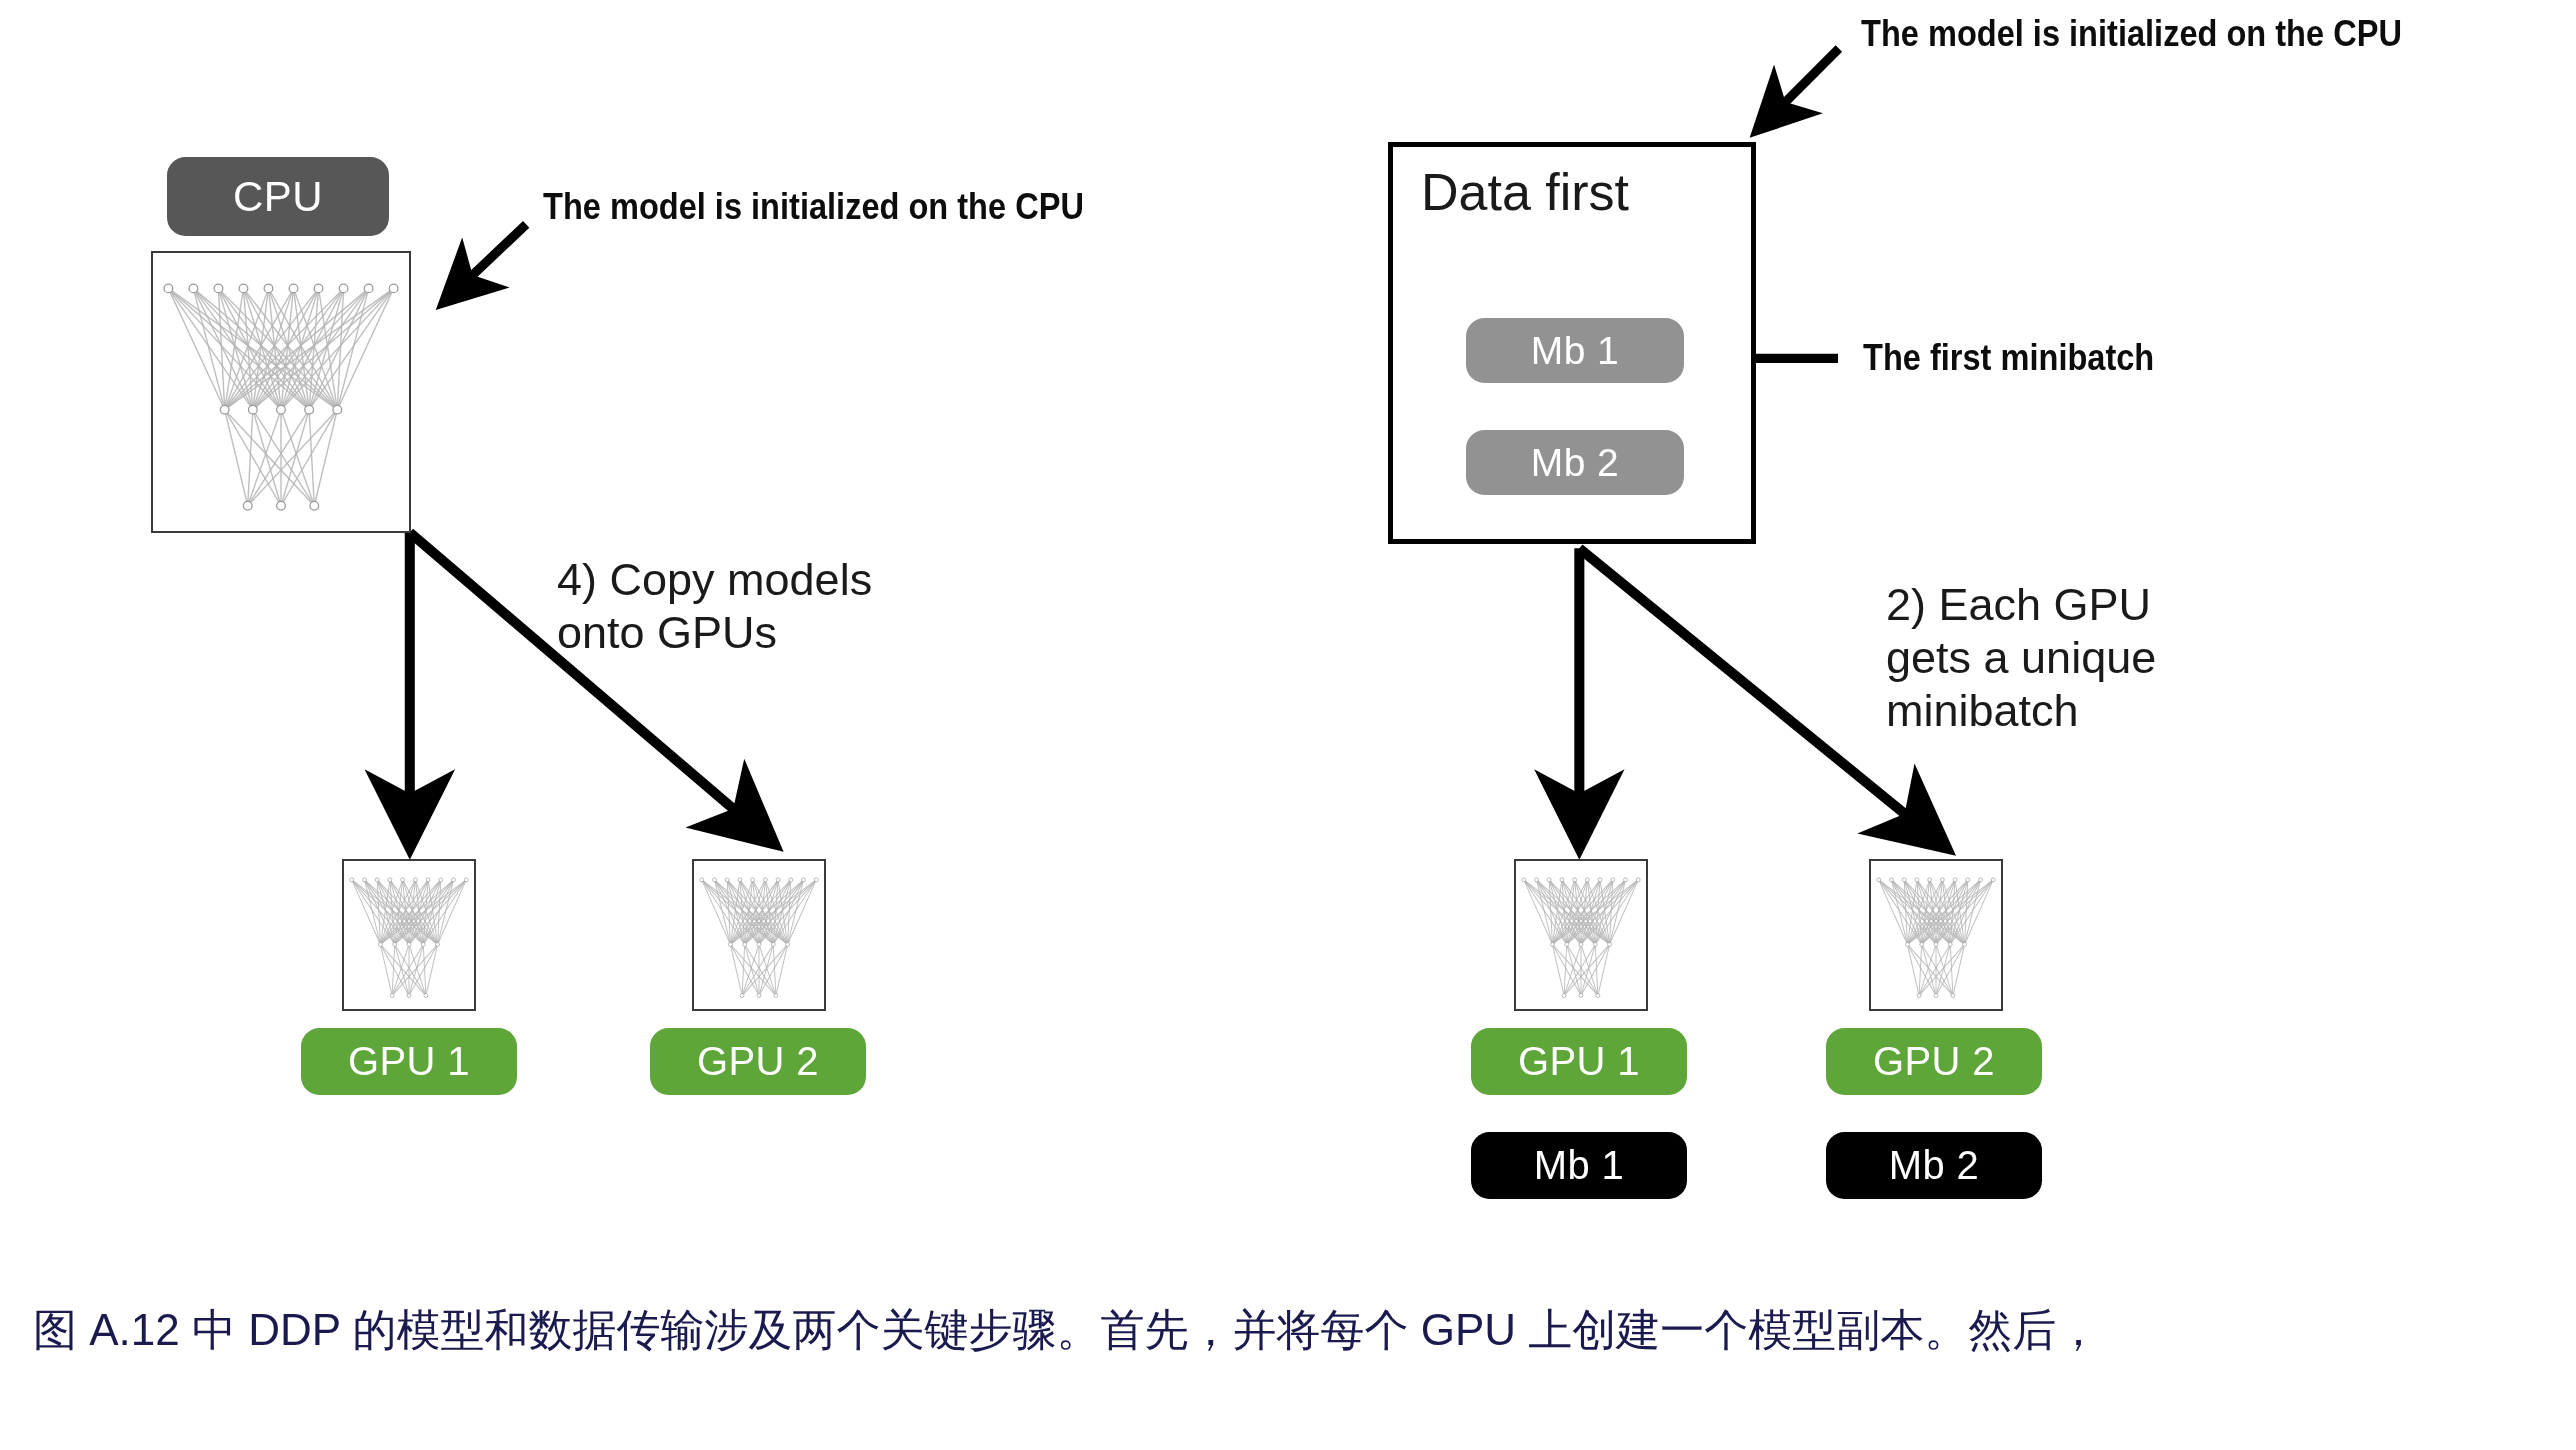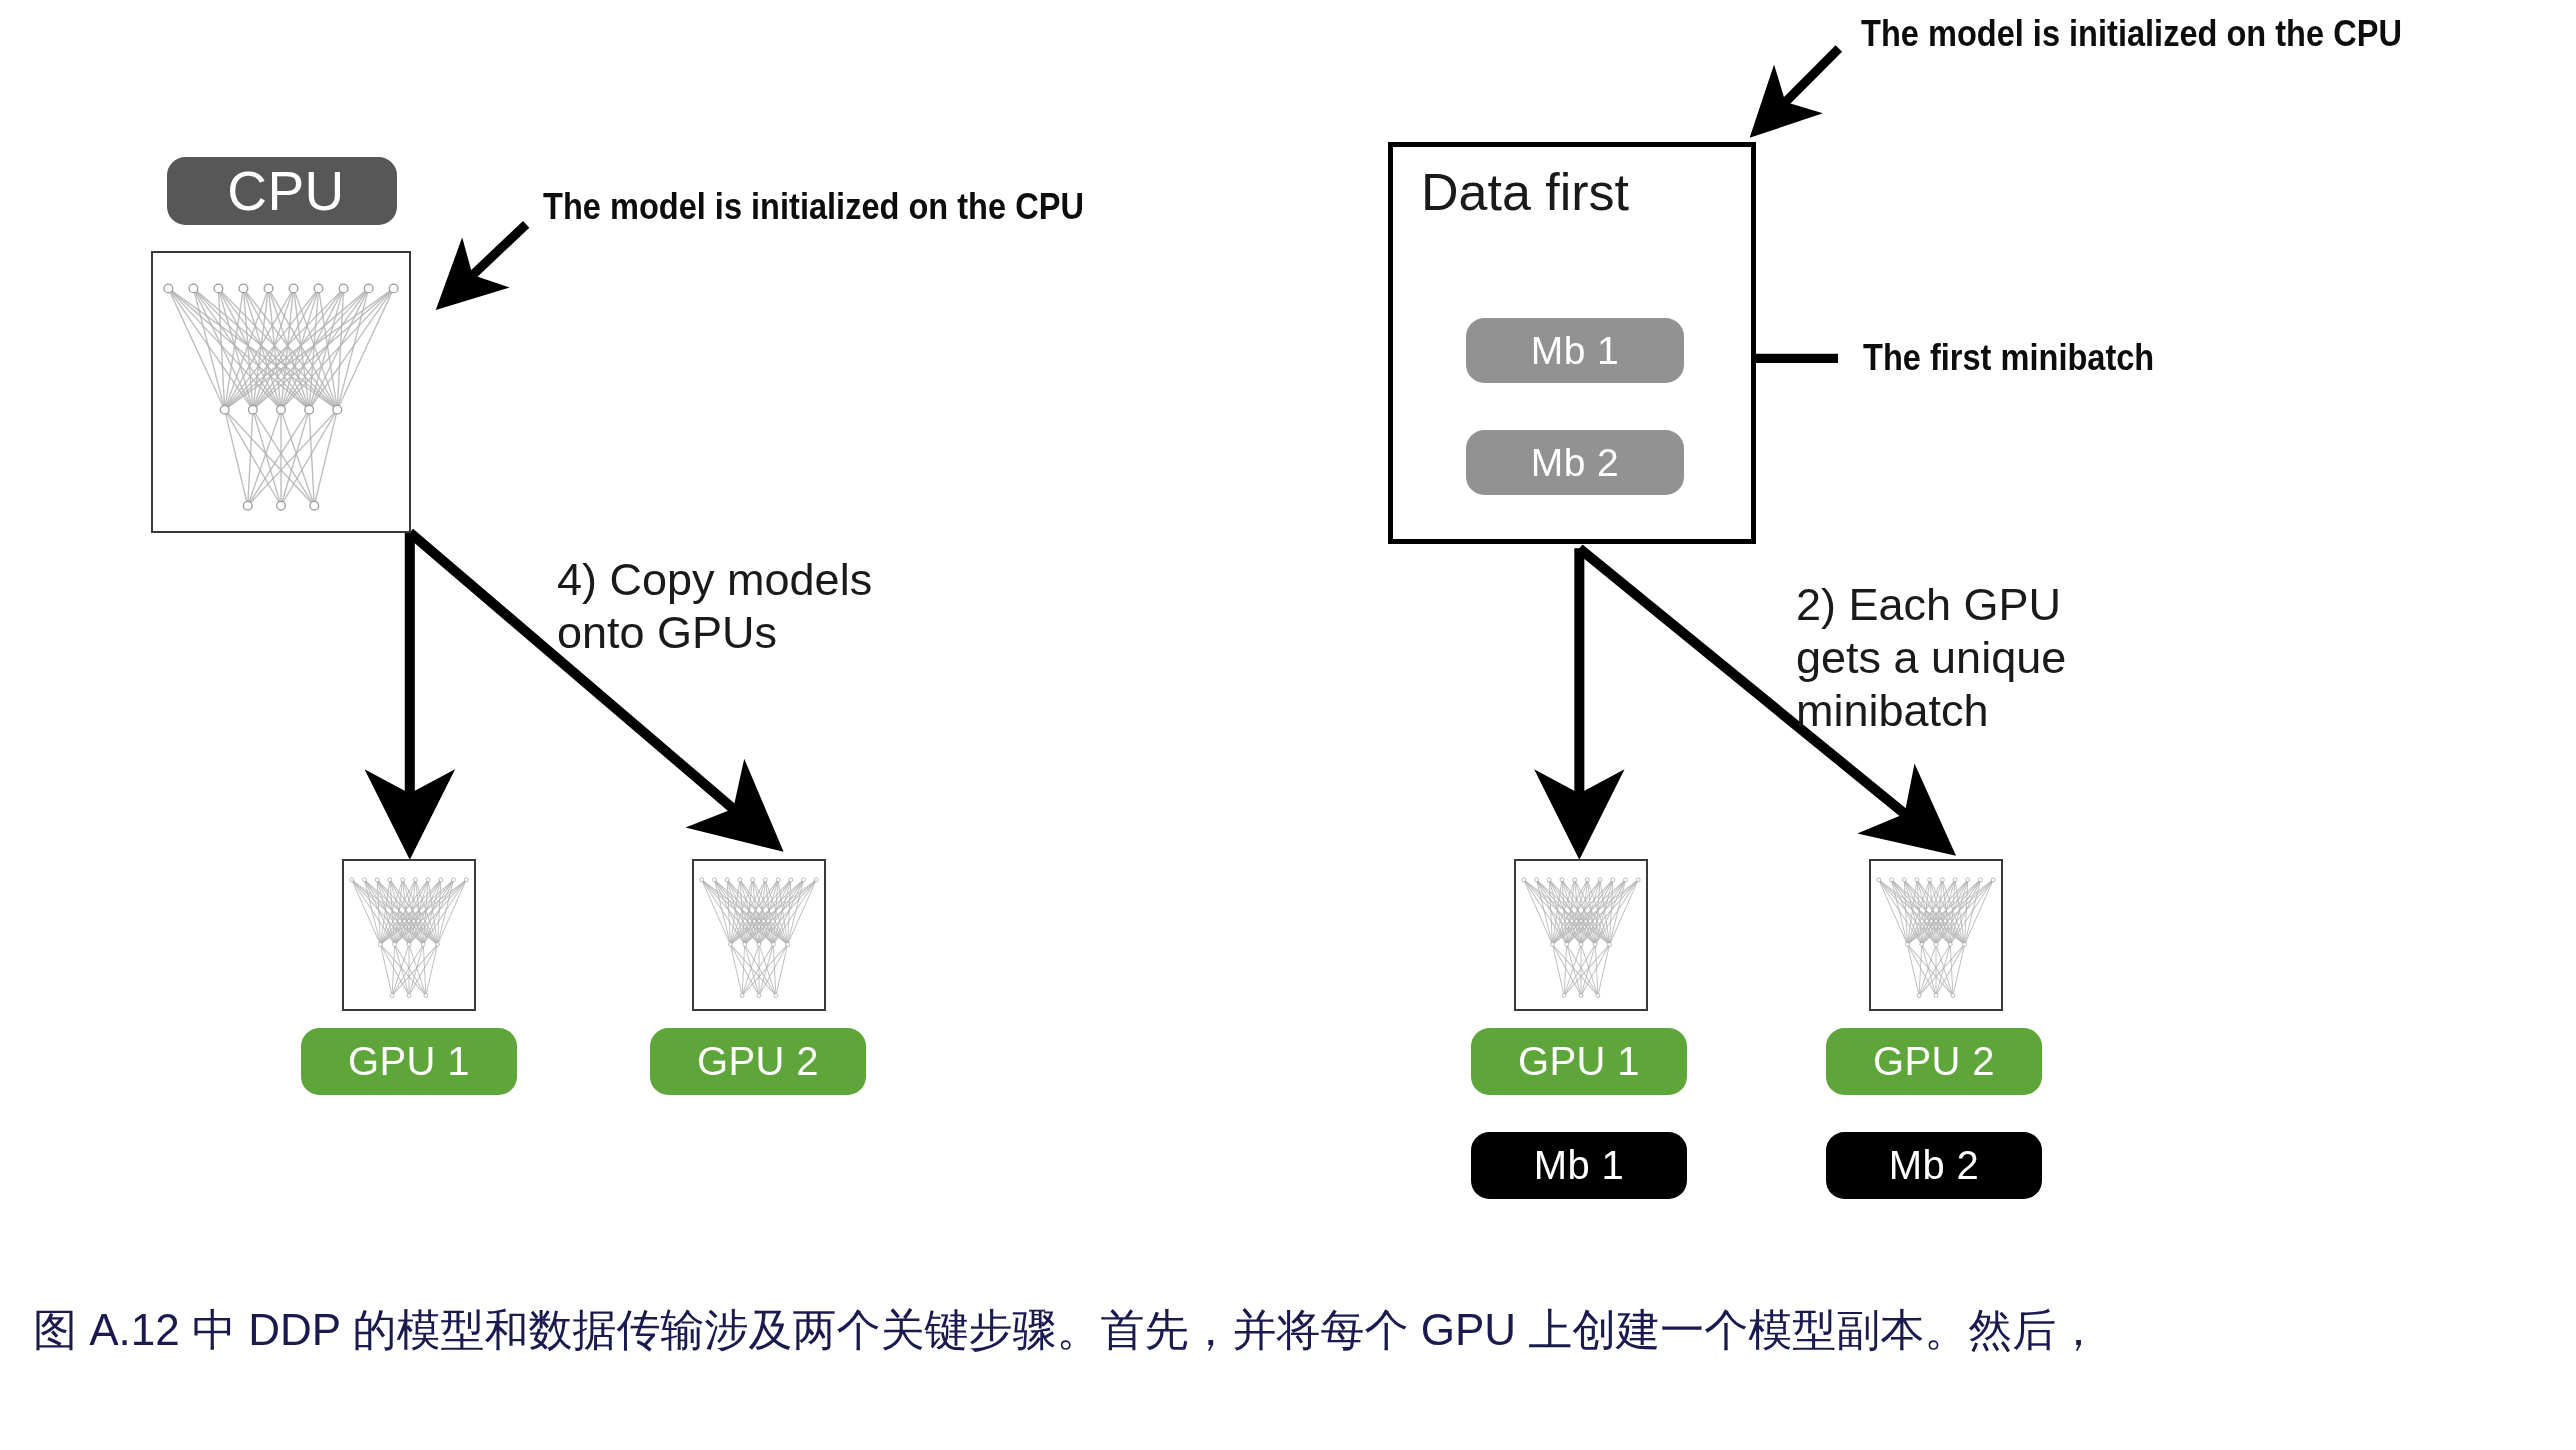--- a/index.html
+++ b/index.html
@@ -112,21 +112,21 @@
 
     <g>
       <line x1="1886" y1="655" x2="1886" y2="1000" stroke="#000000" stroke-width="12" marker-end="url(#ah)"></line>
     </g>
 
     <g>
       <line x1="1886" y1="655" x2="2315" y2="1005" stroke="#000000" stroke-width="12" marker-end="url(#ah)"></line>
     </g>
   </svg>
 
-  <div class="pill cpu" style="left:167px;top:157px;width:222px;height:68px;font-size:55px;padding-left:8px;">
+  <div class="pill cpu" style="left:167px;top:157px;width:222px;height:79px;font-size:42px;">
     <span>CPU</span>
   </div>
 
   <div class="modelbox" id="mb-cpu" style="left:151px;top:251px;width:260px;height:282px;">
     <svg class="net-big" viewBox="0 0 100 110" preserveAspectRatio="none">
         <line x1="6" y1="14" x2="28" y2="62" stroke="#b4b4b4" stroke-width="0.55" opacity="0.85"></line>
         <line x1="6" y1="14" x2="39" y2="62" stroke="#b4b4b4" stroke-width="0.55" opacity="0.85"></line>
         <line x1="6" y1="14" x2="50" y2="62" stroke="#b4b4b4" stroke-width="0.55" opacity="0.85"></line>
         <line x1="6" y1="14" x2="61" y2="62" stroke="#b4b4b4" stroke-width="0.55" opacity="0.85"></line>
         <line x1="6" y1="14" x2="72" y2="62" stroke="#b4b4b4" stroke-width="0.55" opacity="0.85"></line>
@@ -407,21 +407,21 @@
   </div>
 
   <div class="pill mbgray" style="left:1466px;top:430px;width:218px;height:65px;font-size:39px;">
     <span>Mb 2</span>
   </div>
 
   <div class="callout" style="left:1861px;top:13.4px;font-size:37px;">The model is initialized on the CPU</div>
 
   <div class="callout" style="left:1863px;top:337px;font-size:37px;">The first minibatch</div>
 
-  <div class="steplabel" style="left:1796px;top:578px;font-size:45px;">2) Each GPU
+  <div class="steplabel" style="left:1886px;top:578px;font-size:45px;">2) Each GPU
 gets a unique
 minibatch</div>
 
   <div class="modelbox" style="left:1514px;top:859px;width:134px;height:152px;">
     <svg class="net-small" viewBox="0 0 100 110" preserveAspectRatio="none">
         <line x1="6" y1="14" x2="28" y2="62" stroke="#b4b4b4" stroke-width="0.75" opacity="0.85"></line>
         <line x1="6" y1="14" x2="39" y2="62" stroke="#b4b4b4" stroke-width="0.75" opacity="0.85"></line>
         <line x1="6" y1="14" x2="50" y2="62" stroke="#b4b4b4" stroke-width="0.75" opacity="0.85"></line>
         <line x1="6" y1="14" x2="61" y2="62" stroke="#b4b4b4" stroke-width="0.75" opacity="0.85"></line>
         <line x1="6" y1="14" x2="72" y2="62" stroke="#b4b4b4" stroke-width="0.75" opacity="0.85"></line>

